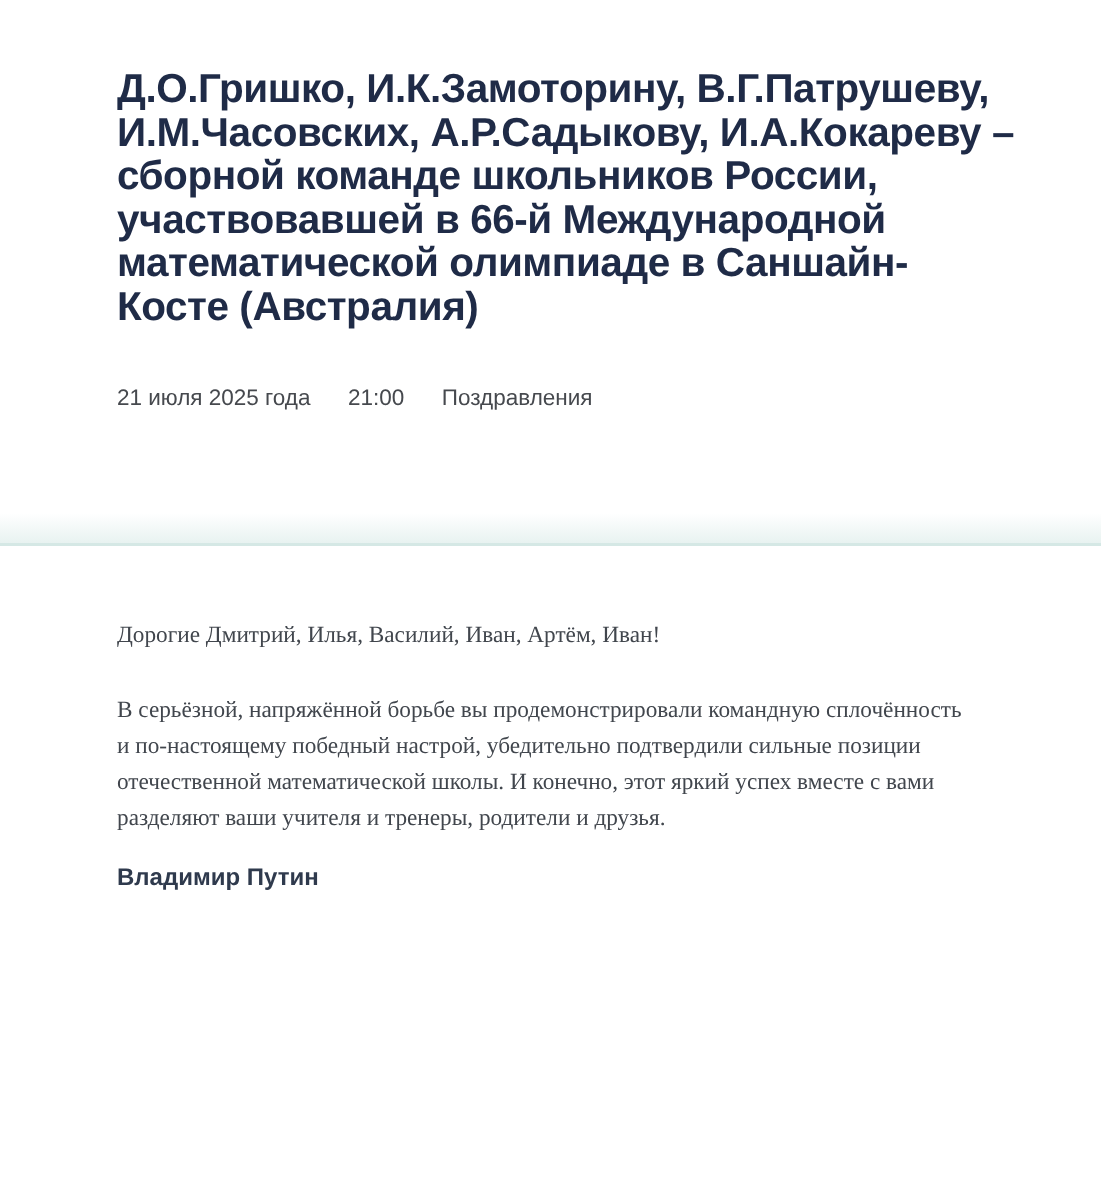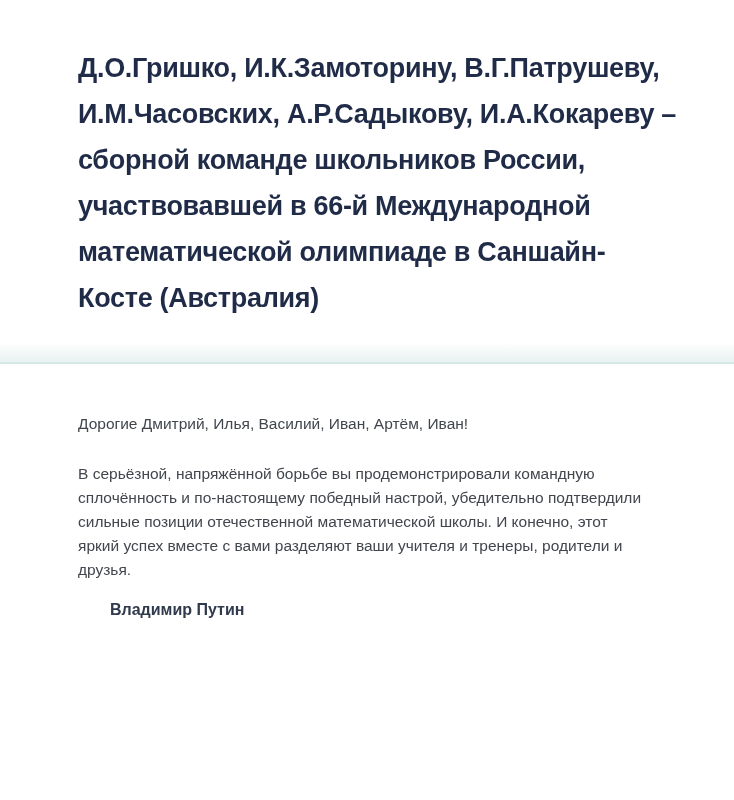--- a/index.html
+++ b/index.html
@@ -22,21 +22,21 @@
   }
   .article-header {
     position: absolute;
     left: 78px;
     top: 45px;
   }
   .article-title {
     margin: 0;
     width: 600px;
     font-size: 27px;
-    line-height: 46px;
+    line-height: 29px;
     font-weight: 700;
     letter-spacing: -0.3px;
     color: var(--color-title);
   }
   .article-meta {
     margin-top: 38px;
     display: flex;
     align-items: baseline;
     gap: 25px;
     font-size: 15px;
@@ -60,34 +60,39 @@
     position: absolute;
     left: 78px;
     top: 412px;
     width: 565px;
     font-size: 15.5px;
     line-height: 24px;
     color: var(--color-body);
   }
   .article-body p {
     margin: 0 0 26px 0;
+    font-family: Liberation Serif, serif;
   }
   .signature {
     margin-top: -10px; 
     font-size: 16px;
     font-weight: 700;
     color: var(--color-signature);
-    margin-left: 32px;
   }
 </style>
 </head>
 <body>
 
 <div class="article-header">
   <h1 class="article-title">Д.О.Гришко, И.К.Замоторину, В.Г.Патрушеву, И.М.Часовских, А.Р.Садыкову, И.А.Кокареву – сборной команде школьников России, участвовавшей в 66-й Международной математической олимпиаде в Саншайн-Косте (Австралия)</h1>
+  <div class="article-meta">
+    <span class="meta-date">21 июля 2025 года</span>
+    <span class="meta-time">21:00</span>
+    <span class="meta-category">Поздравления</span>
+  </div>
 </div>
 
 <div class="header-divider"></div>
 
 <div class="article-body">
   <p>Дорогие Дмитрий, Илья, Василий, Иван, Артём, Иван!</p>
   <p>В серьёзной, напряжённой борьбе вы продемонстрировали командную сплочённость и по-настоящему победный настрой, убедительно подтвердили сильные позиции отечественной математической школы. И конечно, этот яркий успех вместе с вами разделяют ваши учителя и тренеры, родители и друзья.</p>
   <div class="signature">Владимир Путин</div>
 </div>
 

